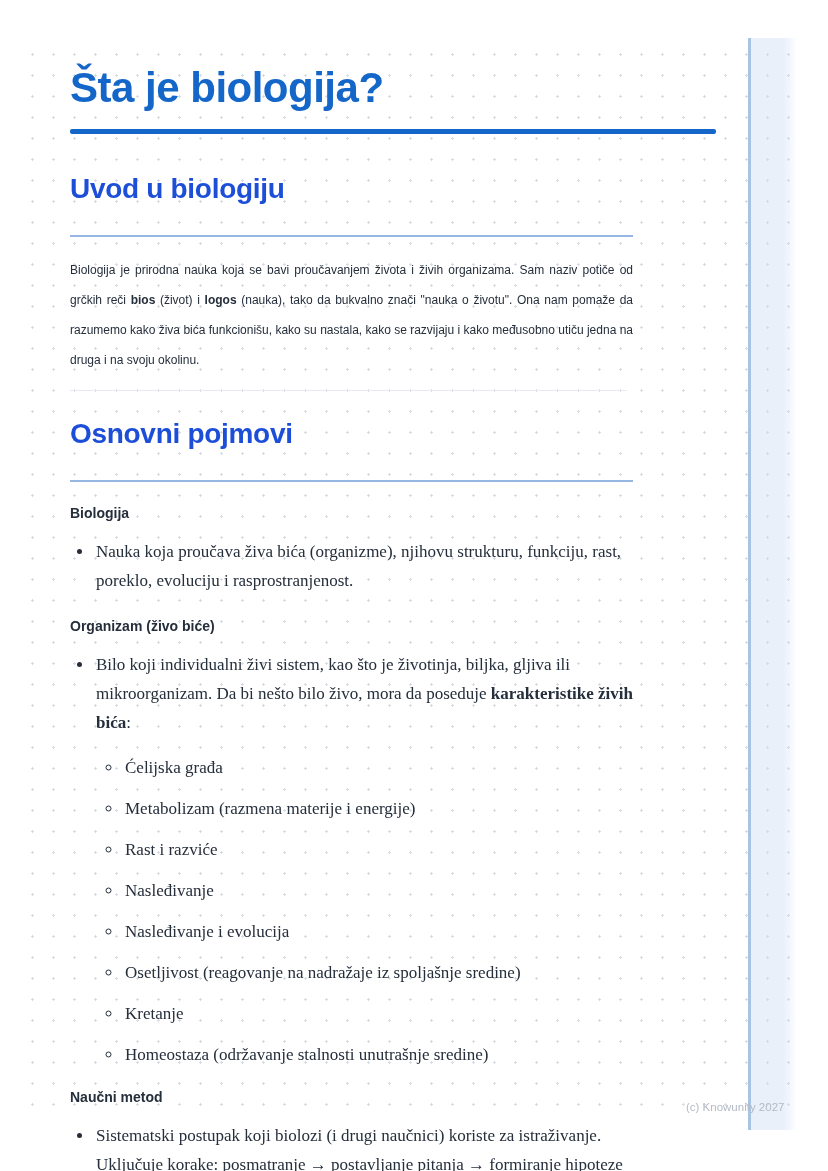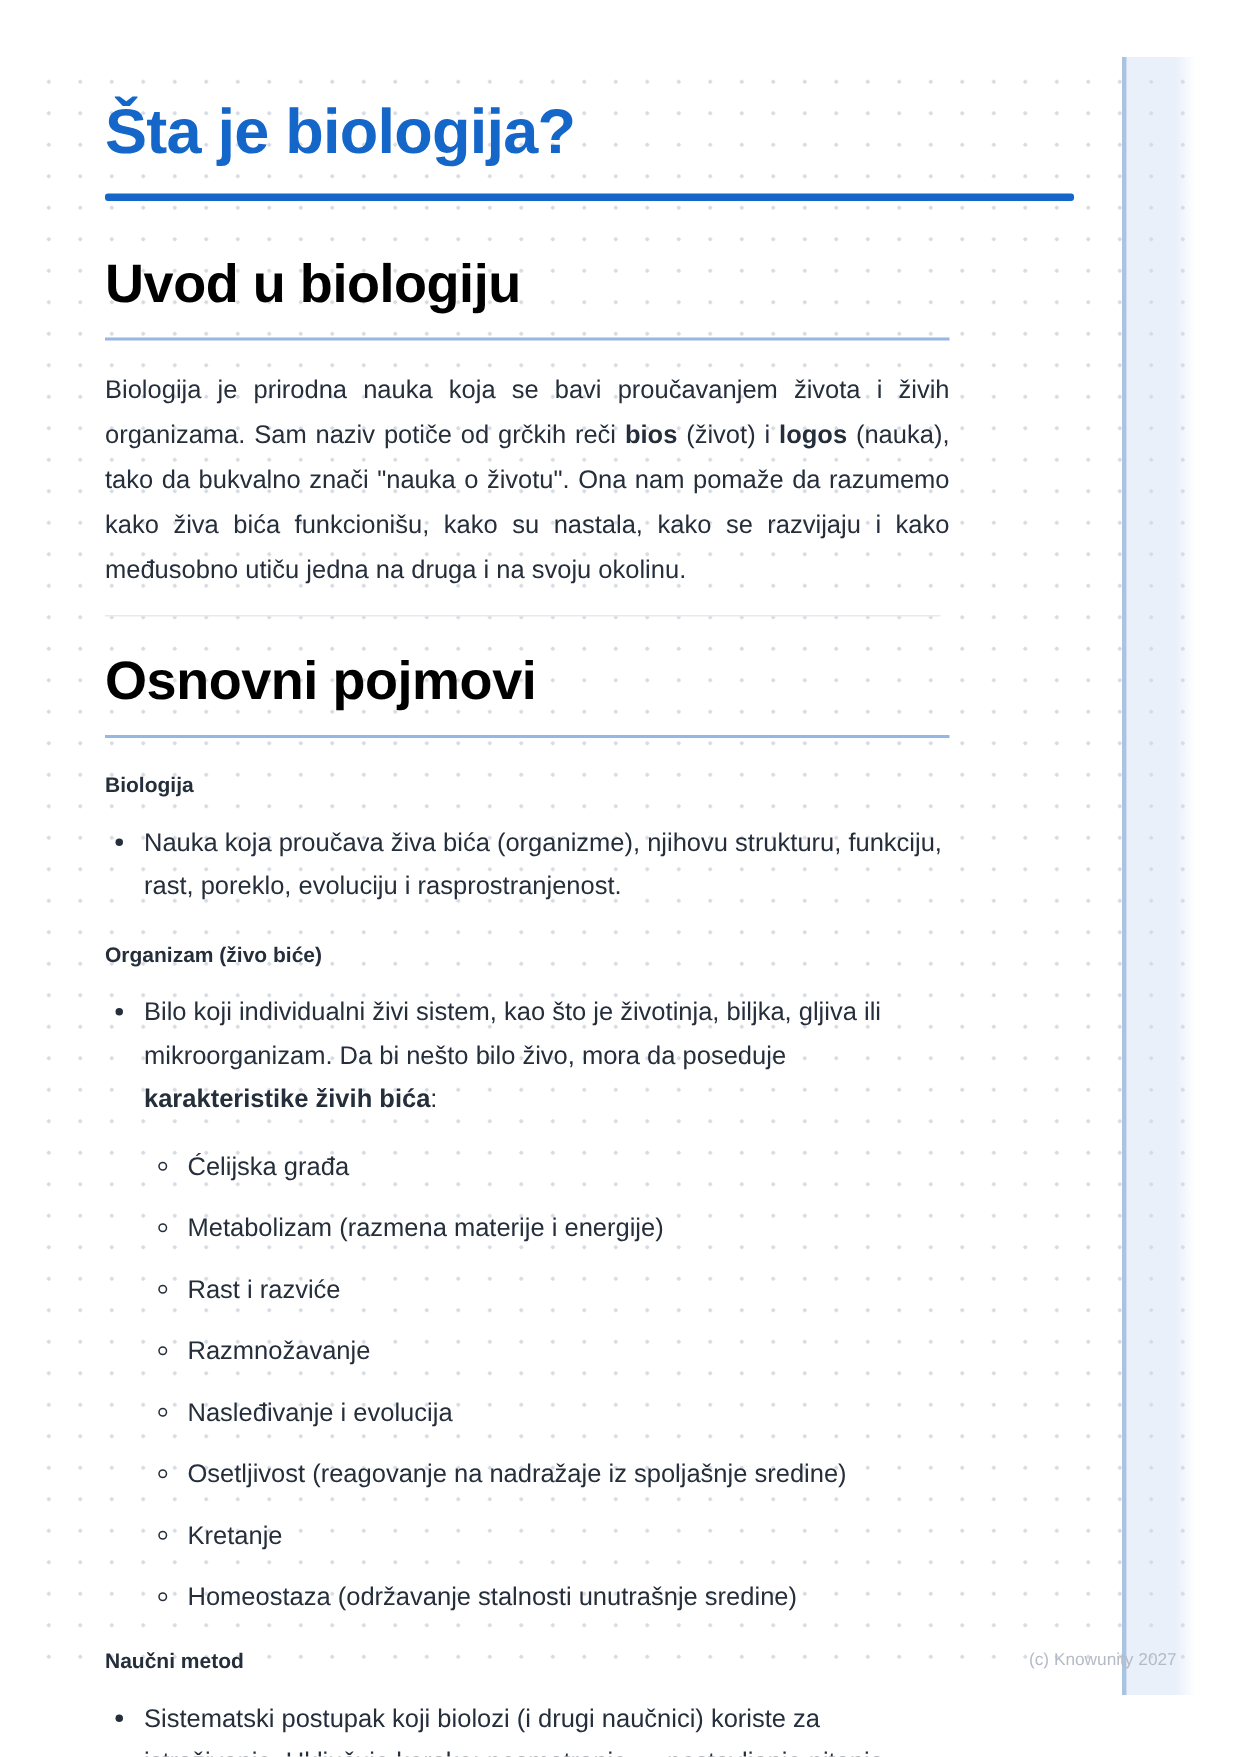--- a/index.html
+++ b/index.html
@@ -62,34 +62,34 @@
   .title-rule {
     width: 646px;
     height: 5px;
     background: #1466c8;
     border-radius: 2px;
     margin-top: 17px;
   }
 
   h2.section-heading {
     margin: 0;
-    font-size: 36px;
+    font-size: 28px;
     line-height: 34px;
     font-weight: 700;
     letter-spacing: -0.3px;
-    color: #000000;
-    padding-bottom: 19px;
+    color: #1d4ed8;
+    padding-bottom: 29px;
     border-bottom: 2px solid #96b7e3;
   }
   h2.first { margin-top: 38px; }
   h2.second { margin-top: 26px; }
 
   p.body-par {
     margin: 18px 0 0 0;
-    font-size: 17px;
+    font-size: 12px;
     line-height: 30px;
     text-align: justify;
   }
   b { font-weight: 700; }
 
   hr.divider {
     border: none;
     border-top: 1px solid #e7e9ee;
     margin: 15px 0 0 0;
     width: 557px;
@@ -103,21 +103,21 @@
     color: #252e3b;
   }
 
   ul.def-list {
     margin: 13px 0 0 0;
     padding-left: 24px;
     list-style: disc;
     font-size: 17px;
     line-height: 29px;
   }
-  ul.def-list > li { padding-left: 2px; }
+  ul.def-list > li { padding-left: 2px; font-family: Liberation Serif, serif; }
 
   ul.sub-list {
     margin: 7px 0 0 0;
     padding-left: 27px;
     list-style: circle;
   }
   ul.sub-list > li {
     line-height: 20px;
     margin: 21px 0;
     padding-left: 2px;
@@ -162,21 +162,21 @@
       </ul>
 
       <h3 class="term-heading">Organizam (živo biće)</h3>
       <ul class="def-list">
         <li>
           <span>Bilo koji individualni živi sistem, kao što je životinja, biljka, gljiva ili mikroorganizam. Da bi nešto bilo živo, mora da poseduje </span><b>karakteristike živih bića</b><span>:</span>
           <ul class="sub-list">
             <li>Ćelijska građa</li>
             <li>Metabolizam (razmena materije i energije)</li>
             <li>Rast i razviće</li>
-            <li>Razmnožavanje</li>
+            <li>Nasleđivanje</li>
             <li>Nasleđivanje i evolucija</li>
             <li>Osetljivost (reagovanje na nadražaje iz spoljašnje sredine)</li>
             <li>Kretanje</li>
             <li>Homeostaza (održavanje stalnosti unutrašnje sredine)</li>
           </ul>
         </li>
       </ul>
 
       <h3 class="term-heading">Naučni metod</h3>
       <ul class="def-list">

